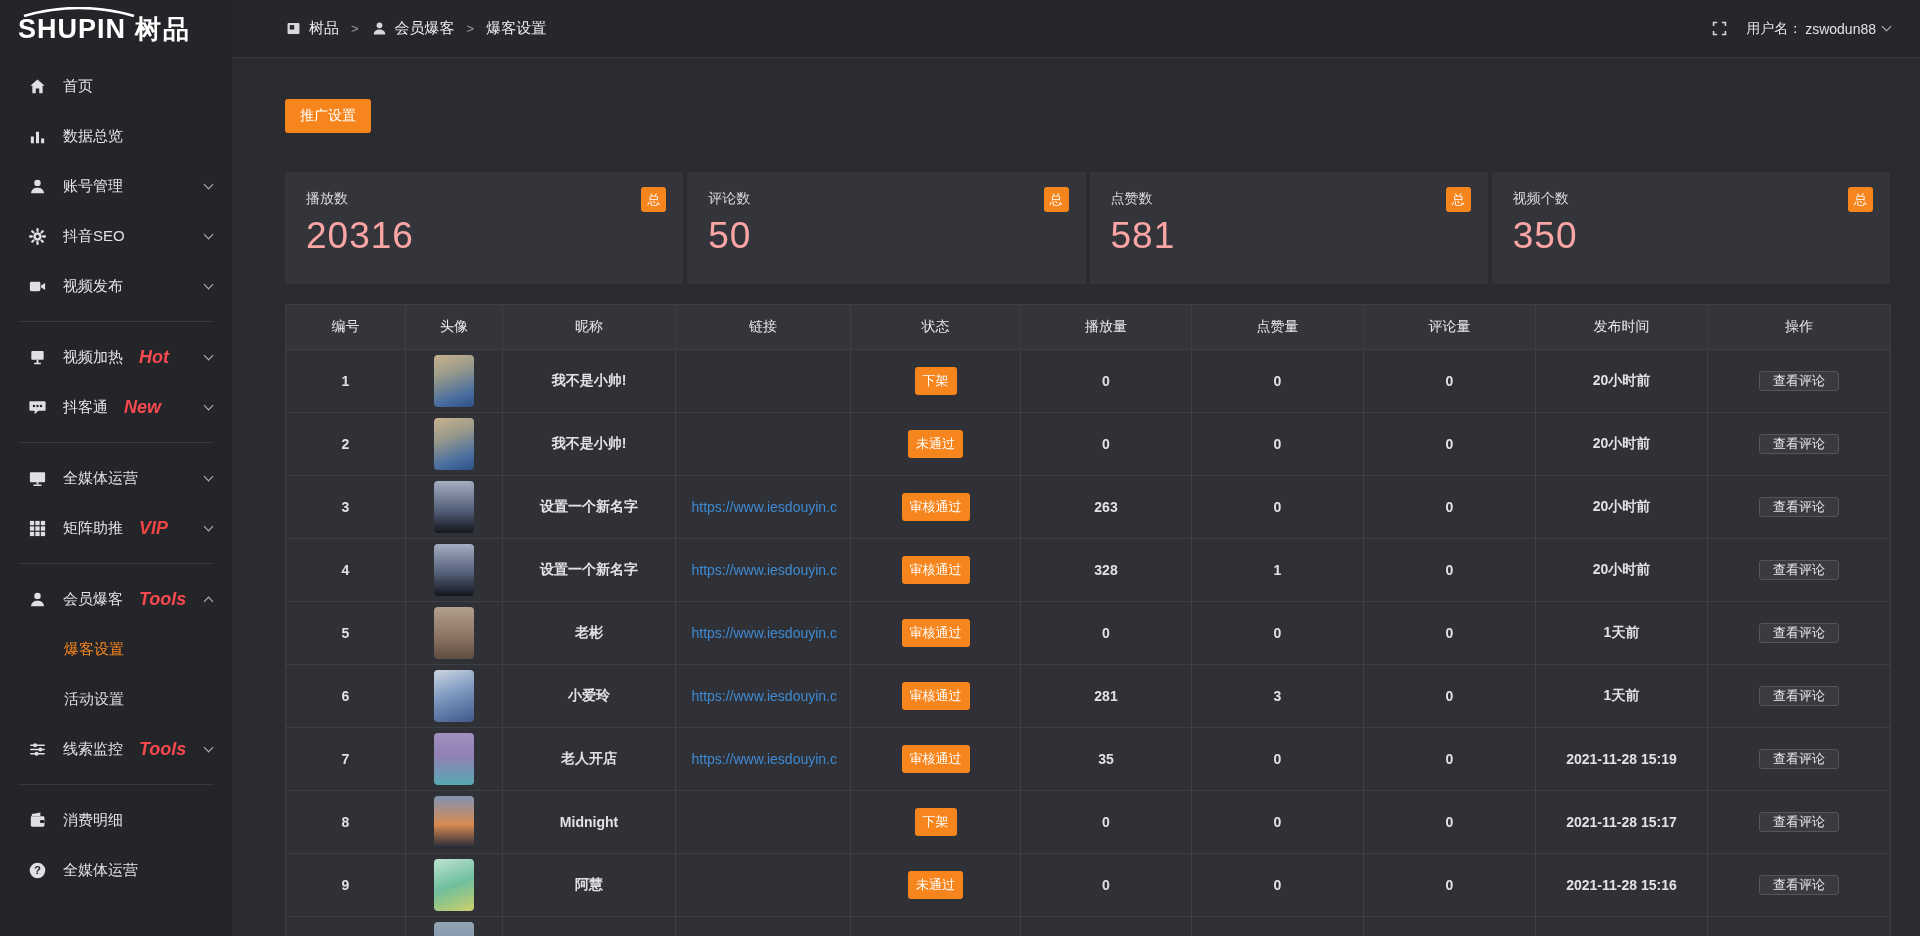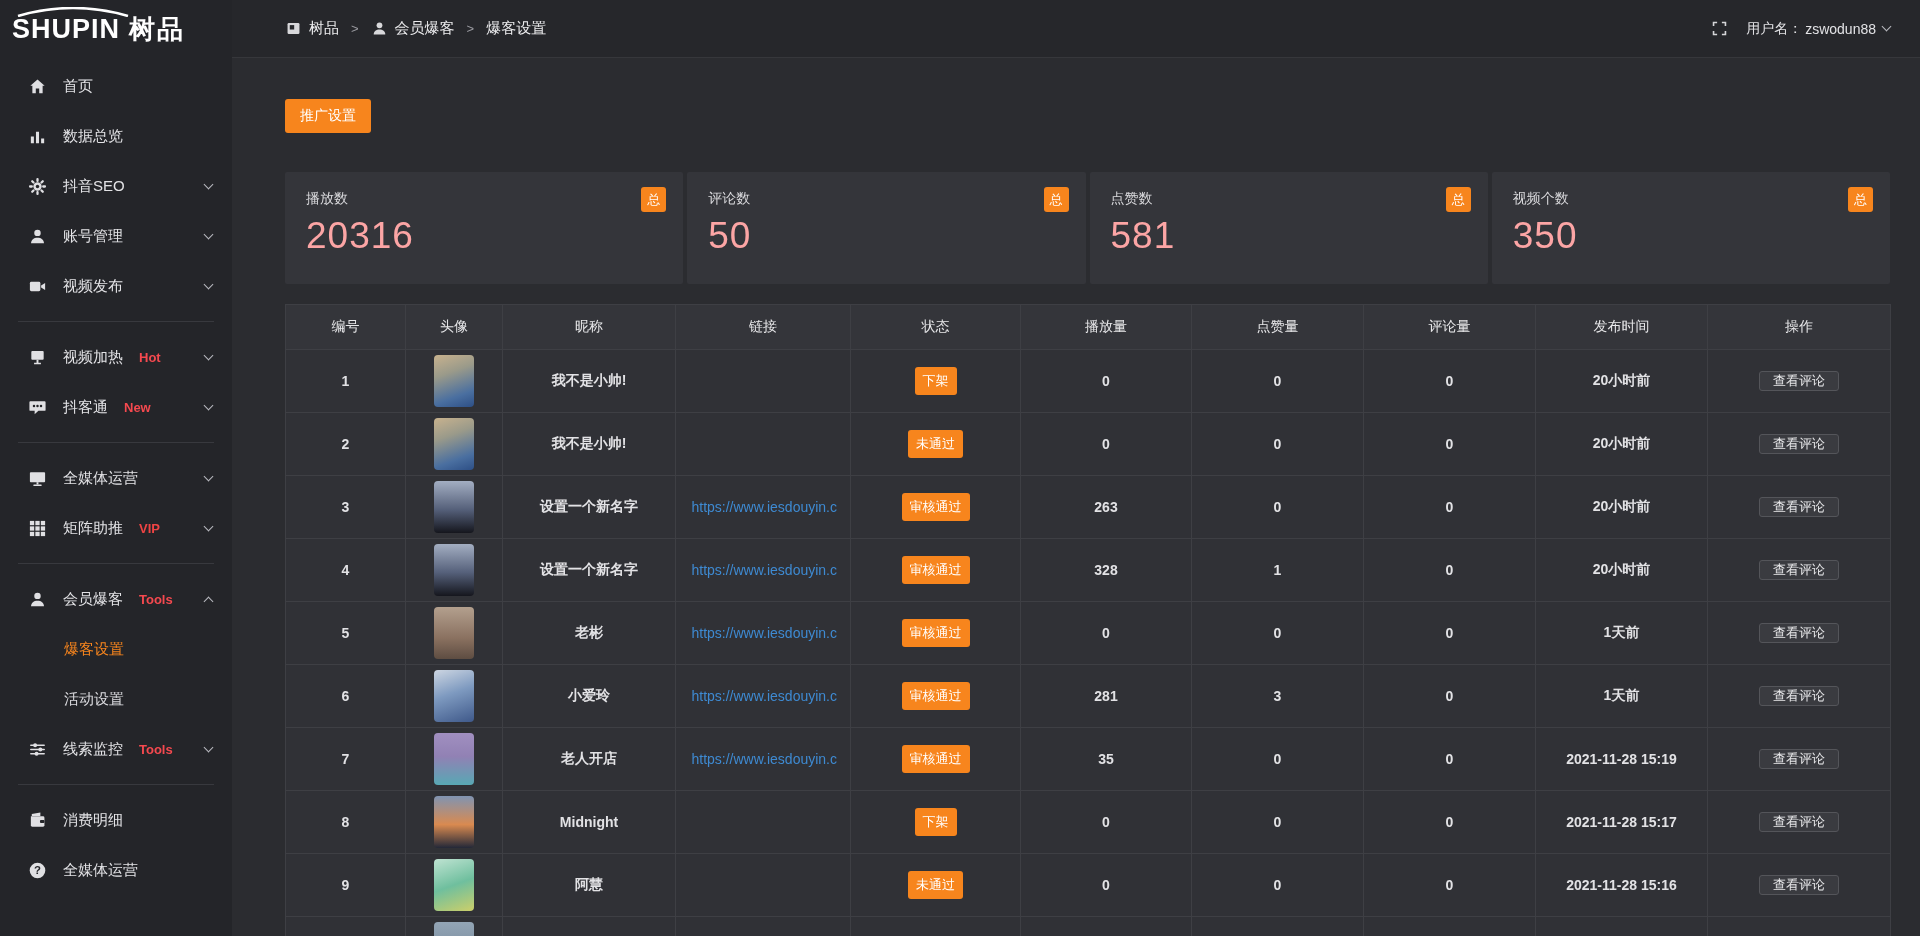--- a/index.html
+++ b/index.html
@@ -1,29 +1,29 @@
 <!DOCTYPE html>
 <html><head>
 <meta charset="utf-8">
 <style>
   * { margin:0; padding:0; box-sizing:border-box; }
   html,body { width:1920px; height:936px; overflow:hidden; background:#2b2c30;
     font-family:"Liberation Sans","DejaVu Sans",sans-serif; color:#e6e6e8; }
 
   
   .sidebar { position:fixed; left:0; top:0; width:232px; height:936px; background:#242529; z-index:5; }
-  .logo { height:58px; display:flex; align-items:center; padding-left:12px; cursor:pointer;text-align:right; }
+  .logo { height:58px; display:flex; align-items:center; padding-left:18px; cursor:pointer;text-align:right; }
   .logo-en { position:relative; font-size:27px; font-weight:800; letter-spacing:1px; color:#fff; line-height:1; }
   .logo-en svg { position:absolute; left:2px; top:-9px; }
   .logo-cn { font-size:26px; font-weight:800; color:#fff; margin-left:9px; letter-spacing:2px; }
   .nav { padding-top:3px; }
   .mi { height:50px; display:flex; align-items:center; padding:0 20px 0 28px; cursor:pointer; font-size:15px; color:#e3e3e6; }
   .mi .ico { width:19px; height:19px; margin-right:16px; color:#e0e0e3; flex:0 0 auto; }
   .mi .lbl { white-space:nowrap; }
-  .mi .tag { font-size:13px; font-weight:700; margin-left:16px; }
+  .mi .tag { font-size:18px; font-weight:700; font-style:italic; margin-left:16px; }
   .tag.red { color:#f5494f; } .tag.gold { color:#ef4444; }
   .mi .spacer { flex:1; }
   .chev { width:7px; height:7px; border-right:1.6px solid #b9bac0; border-bottom:1.6px solid #b9bac0; transform:rotate(45deg); margin-top:-3px; }
   .chev.up { transform:rotate(-135deg); margin-top:4px; }
   .mi.sub { padding-left:64px; font-size:15px; color:#dcdce0; }
   .mi.sub.active { color:#f7851d; }
   .sdiv { height:1px; background:#38393e; margin:10px 18px; }
 
   
   .topbar { margin-left:232px; height:58px; background:#26272b; border-bottom:1px solid #36373b;
@@ -168,31 +168,31 @@
       <span class="lbl">首页</span>
     </div>
     <div class="mi">
       <svg class="ico">
           <use href="#sym-chart"></use>
         </svg>
       <span class="lbl">数据总览</span>
     </div>
     <div class="mi">
       <svg class="ico">
+          <use href="#sym-user"></use>
+        </svg>
+      <span class="lbl">账号管理</span>
+      <span class="spacer"></span>
+        <i class="chev"></i>
+    </div>
+    <div class="mi">
+      <svg class="ico">
           <use href="#sym-gear"></use>
         </svg>
       <span class="lbl">抖音SEO</span>
-      <span class="spacer"></span>
-        <i class="chev"></i>
-    </div>
-    <div class="mi">
-      <svg class="ico">
-          <use href="#sym-user"></use>
-        </svg>
-      <span class="lbl">账号管理</span>
       <span class="spacer"></span>
         <i class="chev"></i>
     </div>
     <div class="mi">
       <svg class="ico">
           <use href="#sym-video"></use>
         </svg>
       <span class="lbl">视频发布</span>
       <span class="spacer"></span>
         <i class="chev"></i>

